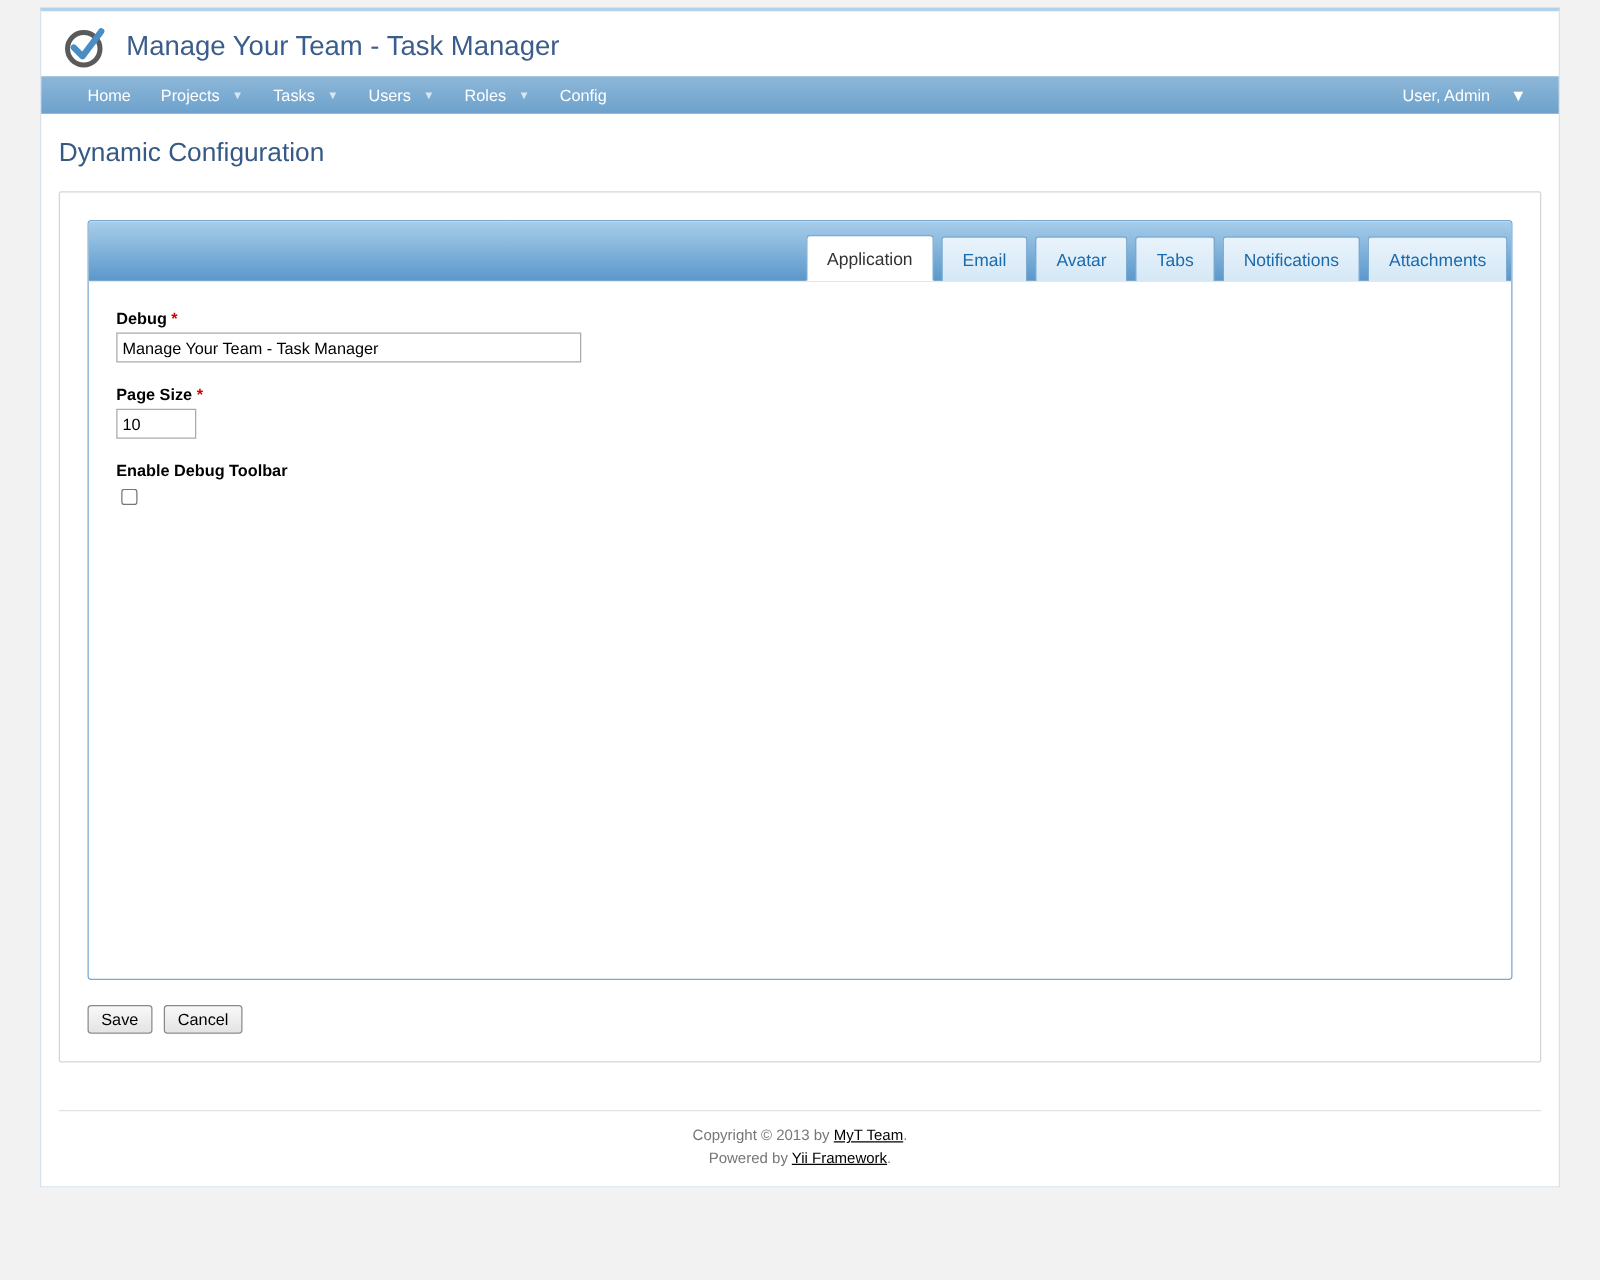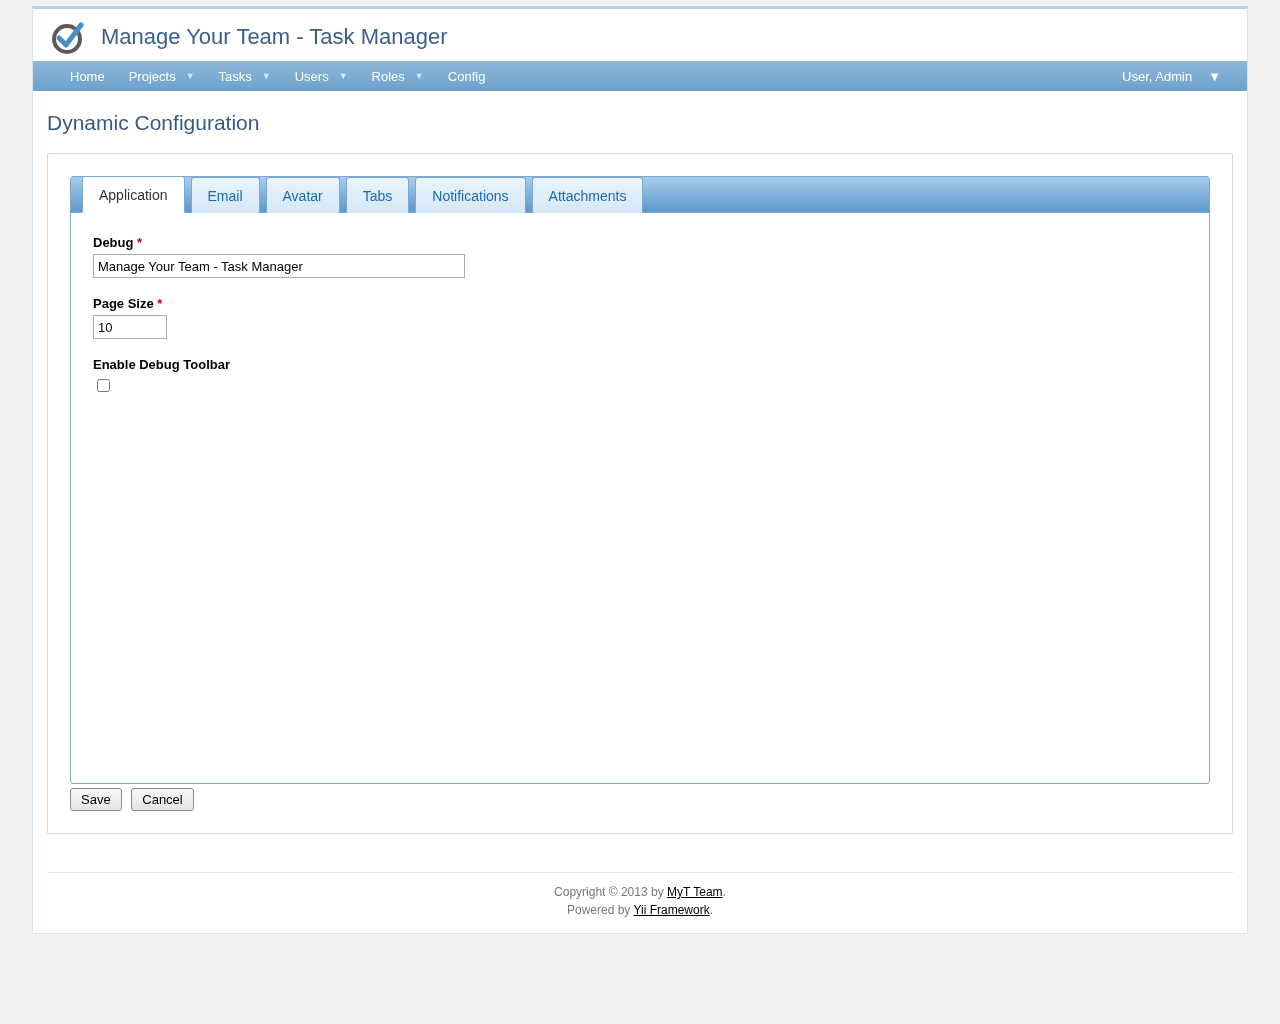--- a/index.html
+++ b/index.html
@@ -12,31 +12,31 @@
   .nav { background:linear-gradient(#8db7d8,#6da2cc); color:#fff; display:flex; align-items:center; padding:0 14px; height:30px; position:relative; }
   .nav ul { list-style:none; margin:11px; padding:0; display:flex; }
   .nav li { display:flex; align-items:center; padding:0 12px; height:30px; font-size:13px; cursor:pointer; }
   .nav li .caret { margin-left:10px; font-size:9px; color:#d6e7f4; }
   .nav .spacer { flex:1; }
   .nav .user { display:flex; align-items:center; padding:0 12px; cursor:pointer; }
   .content { padding:10px 14px 20px; }
   h1.page-title { color:#365a84; font-weight:normal; font-size:21px; margin:10px 0 18px; }
   .panel { border:1px solid #d6d6d6; border-radius:2px; padding:22px; min-height:680px; position:relative; }
   .tabframe { border:1px solid #7aa8cf; border-radius:3px; background:#fff; overflow:hidden; height:608px;}
-  .tabbar { background:linear-gradient(#a7cdea,#5c98cb); height:36px; display:flex; align-items:flex-end; padding:0 0 0 8px; border-bottom:1px solid #7aa8cf;}
+  .tabbar { background:linear-gradient(#a7cdea,#5c98cb); height:48px; display:flex; align-items:flex-end; padding:0 0 0 8px; border-bottom:1px solid #7aa8cf;justify-content:flex-end;}
   .tab { background:linear-gradient(#e9f3fb,#d5e8f6); border:1px solid #7aa8cf; border-bottom:none; margin:0 3px -1px; padding:10px 16px 9px; color:#1b6aab; font-size:14px; cursor:pointer; border-top-left-radius:3px; border-top-right-radius:3px;}
   .tab.active { background:#fff; color:#333; border-bottom:1px solid #fff;}
   .tabcontent { padding:22px 22px; }
   .field { margin-bottom:18px; }
   .field label { font-weight:bold; font-size:13px; display:block; margin-bottom:4px; }
   .req { color:#cc0000; }
   .text-input { width:372px; height:24px; border:1px solid #aaa; padding:2px 4px; font-size:13px; }
-  .num-input { width:74px; height:24px; border:1px solid #aaa; padding:2px 4px; font-size:13px; }
+  .num-input { width:64px; height:24px; border:1px solid #aaa; padding:2px 4px; font-size:13px; }
   .checkbox { width:13px; height:13px; }
-  .actions { margin-top:4px; }
+  .actions { margin-top:20px; }
   .btn { background:linear-gradient(#f8f8f8,#e4e4e4); border:1px solid #888; border-radius:3px; padding:3px 10px; font-size:13px; cursor:pointer; margin-right:6px; }
   .footer { border-top:1px solid #e2e2e2; margin:18px 14px 14px; padding-top:10px; text-align:center; color:#777; font-size:12px; line-height:1.5; }
   .footer a { color:#000000; text-decoration:underline; }
 </style>
 </head>
 <body>
 
 <div class="page">
   <div class="header">
     <div class="logo">

